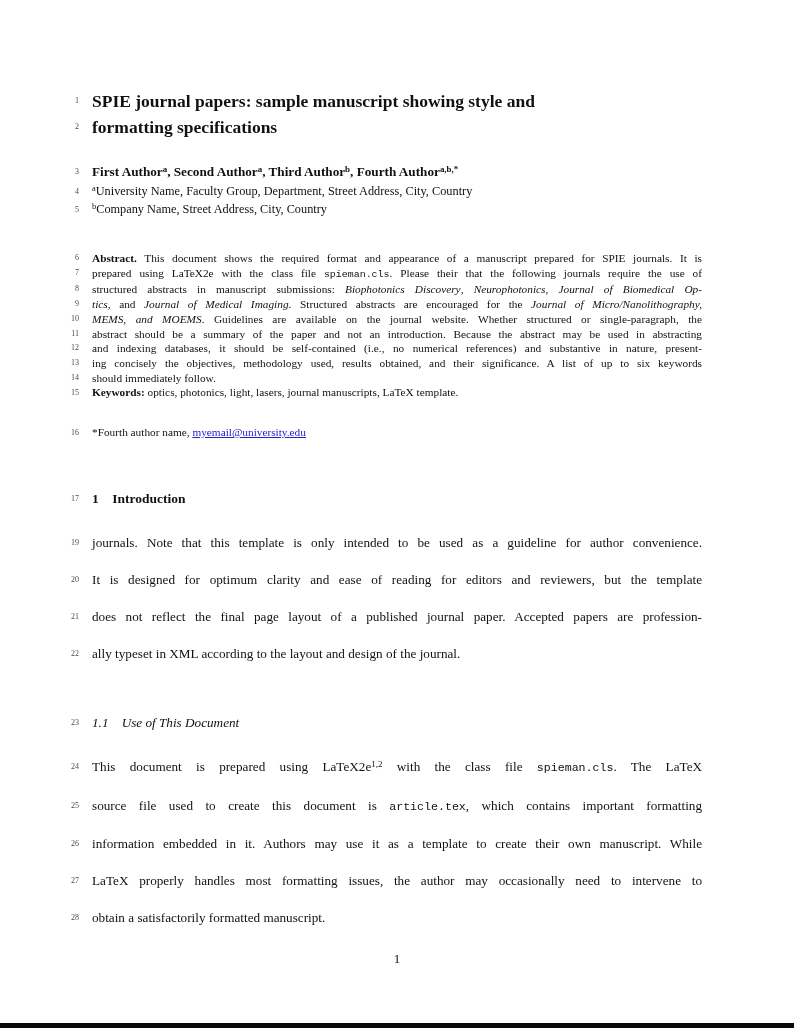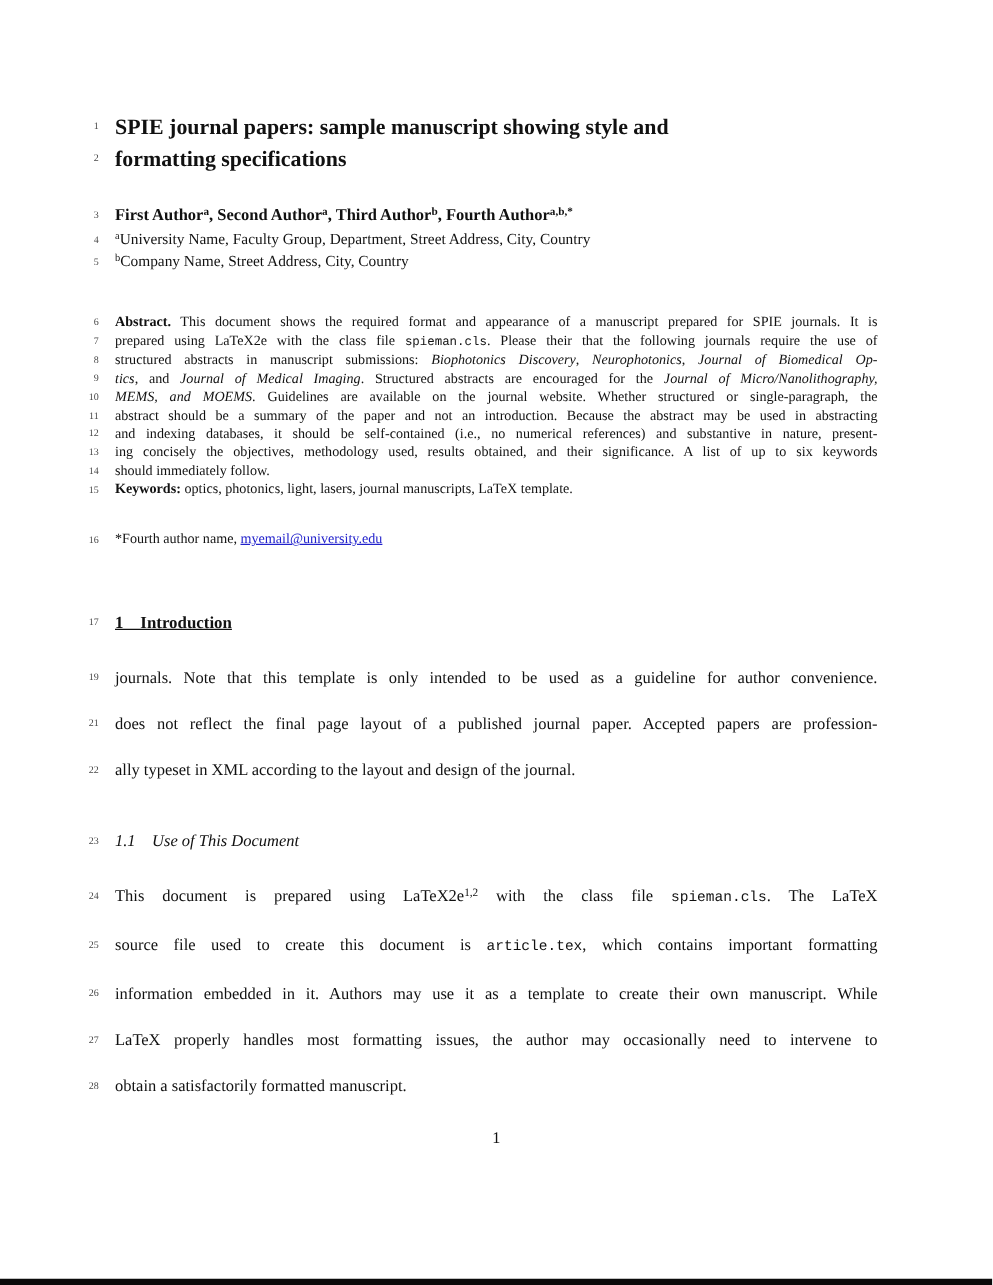--- a/index.html
+++ b/index.html
@@ -43,23 +43,23 @@
     text-align: justify;
     text-align-last: justify;
   }
 
   .block.title      { font-size: 17.5px; font-weight: bold; line-height: 26px; }
   .block.authors    { font-size: 13.2px; font-weight: bold; line-height: 20px; margin-top: 22px; }
   .block.affiliations { font-size: 12.3px; line-height: 17px; }
   .block.abstract   { font-size: 11.3px; line-height: 14.7px; margin-top: 32px; }
   .block.keywords   { font-size: 11.3px; line-height: 15px; }
   .block.note       { font-size: 11.3px; line-height: 15px; margin-top: 25px; font-family: Liberation Serif, serif; }
-  .block.section    { font-size: 13.5px; font-weight: bold; line-height: 18px; margin-top: 50px; text-decoration: underline; }
+  .block.section    { font-size: 13.5px; font-weight: bold; line-height: 18px; margin-top: 50px; }
   .block.body       { font-size: 13.2px; line-height: 37px; margin-top: 16px; }
-  .block.subsection { font-size: 13.2px; font-style: italic; line-height: 18px; margin-top: 30px; }
+  .block.subsection { font-size: 13.2px; font-style: italic; line-height: 18px; margin-top: 42px; }
 
   .seg-p  { }
   .seg-b  { font-weight: bold; }
   .seg-i  { font-style: italic; }
   .seg-m  { font-family: Liberation Mono, monospace; font-size: 0.88em; }
   .seg-sup {
     font-size: 0.68em;
     position: relative;
     top: -0.5em;
   }
@@ -168,20 +168,24 @@
           <span class="lnum">17</span>
           <span class="ltext"><span class="seg-p">1 Introduction</span></span>
         </div>
       </div>
       <div class="block body">
         <div class="line just">
           <span class="lnum">19</span>
           <span class="ltext"><span class="seg-p">journals. Note that this template is only intended to be used as a guideline for author convenience.</span></span>
         </div>
         <div class="line just">
+          <span class="lnum">20</span>
+          <span class="ltext"><span class="seg-p">It is designed for optimum clarity and ease of reading for editors and reviewers, but the template</span></span>
+        </div>
+        <div class="line just">
           <span class="lnum">21</span>
           <span class="ltext"><span class="seg-p">does not reflect the final page layout of a published journal paper. Accepted papers are profession-</span></span>
         </div>
         <div class="line">
           <span class="lnum">22</span>
           <span class="ltext"><span class="seg-p">ally typeset in XML according to the layout and design of the journal.</span></span>
         </div>
       </div>
       <div class="block subsection">
         <div class="line">

